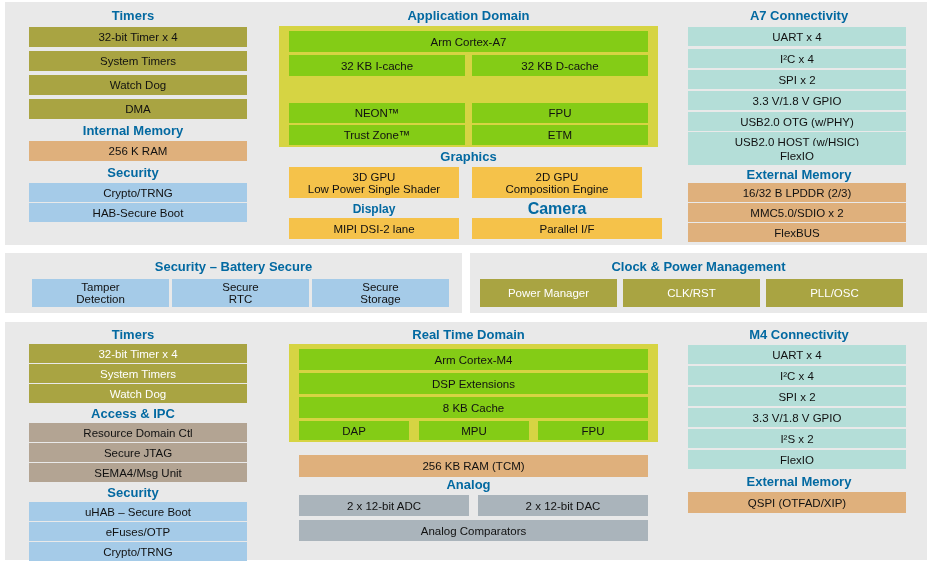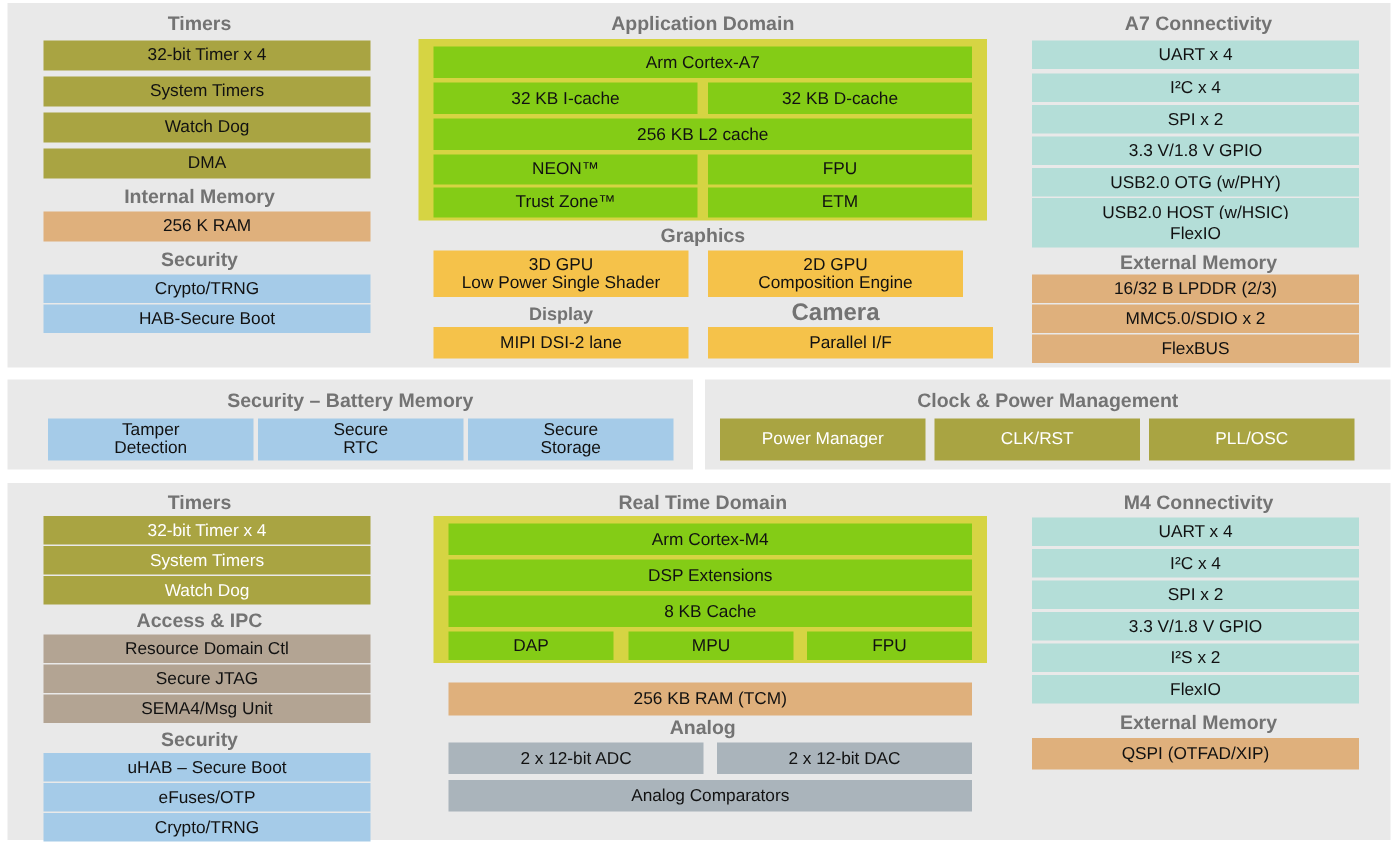--- a/index.html
+++ b/index.html
@@ -27,21 +27,21 @@
   }
 
   .col {
     position: absolute;
     box-sizing: border-box;
   }
 
   .hdr {
     font-weight: bold;
     font-size: 13px;
-    color: #737373;
+    color: #0369a1;
     text-align: center;
     line-height: 16px;
     margin: 0;
     padding: 0;
   }
 
   .bar {
     box-sizing: border-box;
     font-size: 11.5px;
     color: #111111;
@@ -98,21 +98,20 @@
     <div class="col" style="left:266px; top:0px; width:395px; height:243px;">
 
       <div class="hdr" style="position:absolute; left:0; top:6px; width:395px;">Application Domain</div>
 
       <div class="yellowbox" style="left:8px; top:24px; width:379px; height:121px;">
         <div class="bar cream" style="position:absolute; left:10px; top:5px; width:359px; height:21px;">Arm Cortex-A7</div>
 
         <div class="bar cream" style="position:absolute; left:10px; top:29px; width:176px; height:21px;">32 KB I-cache</div>
         <div class="bar cream" style="position:absolute; left:193px; top:29px; width:176px; height:21px;">32 KB D-cache</div>
 
-        <div class="bar cream" style="position:absolute; left:10px; top:53px; width:359px; height:21px;">256 KB L2 cache</div>
 
         <div class="bar cream" style="position:absolute; left:10px; top:77px; width:176px; height:20px;">NEON™</div>
         <div class="bar cream" style="position:absolute; left:193px; top:77px; width:176px; height:20px;">FPU</div>
 
         <div class="bar cream" style="position:absolute; left:10px; top:99px; width:176px; height:20px;">Trust Zone™</div>
         <div class="bar cream" style="position:absolute; left:193px; top:99px; width:176px; height:20px;">ETM</div>
       </div>
 
       <div class="hdr" style="position:absolute; left:0; top:147px; width:395px;">Graphics</div>
 
@@ -142,21 +141,21 @@
 
       <div class="hdr" style="position:absolute; left:0; top:165px; width:246px;">External Memory</div>
 
       <div class="bar tan" style="position:absolute; left:12px; top:181px; width:218px; height:19px;">16/32 B LPDDR (2/3)</div>
       <div class="bar tan" style="position:absolute; left:12px; top:201px; width:218px; height:19px;">MMC5.0/SDIO x 2</div>
       <div class="bar tan" style="position:absolute; left:12px; top:221px; width:218px; height:19px;">FlexBUS</div>
     </div>
   </div>
 
   <div class="panel" style="left:5px; top:253px; width:457px; height:60px;">
-    <div class="hdr" style="position:absolute; left:0; top:6px; width:457px;">Security – Battery Memory</div>
+    <div class="hdr" style="position:absolute; left:0; top:6px; width:457px;">Security – Battery Secure</div>
     <div class="bar blue" style="position:absolute; left:27px; top:26px; width:137px; height:28px;">Tamper
 Detection</div>
     <div class="bar blue" style="position:absolute; left:167px; top:26px; width:137px; height:28px;">Secure
 RTC</div>
     <div class="bar blue" style="position:absolute; left:307px; top:26px; width:137px; height:28px;">Secure
 Storage</div>
   </div>
 
   <div class="panel" style="left:470px; top:253px; width:457px; height:60px;">
     <div class="hdr" style="position:absolute; left:0; top:6px; width:457px;">Clock &amp; Power Management</div>

